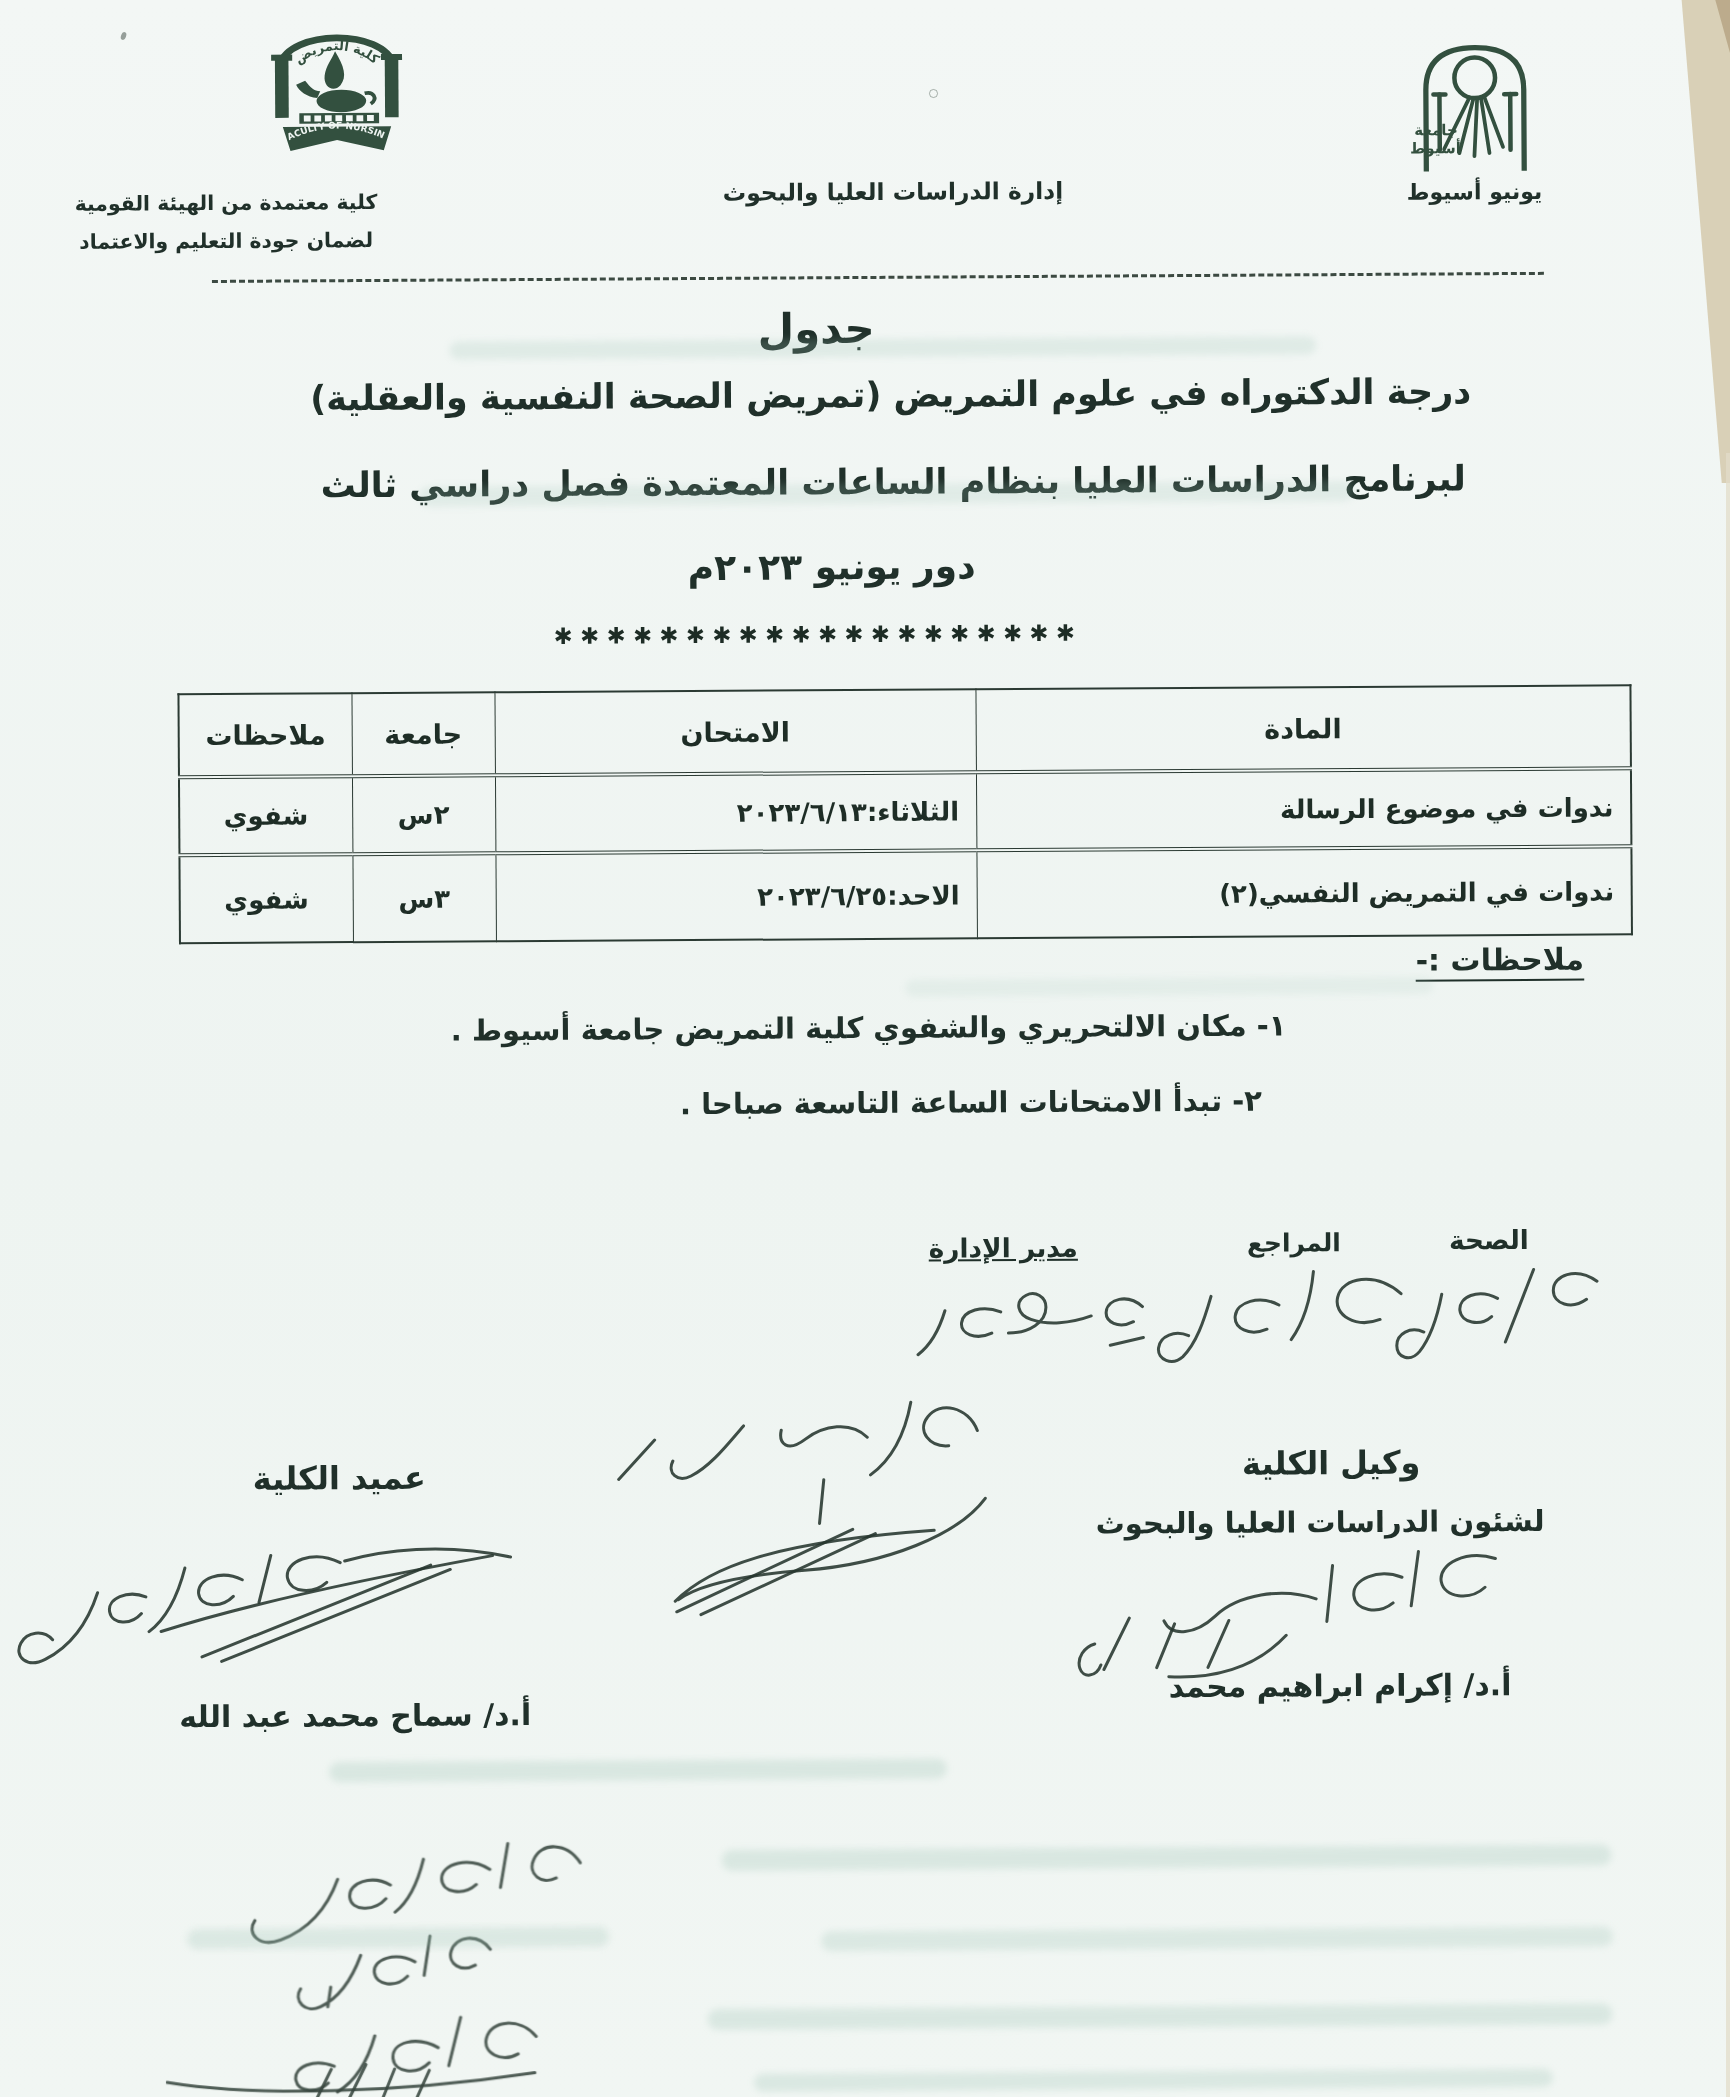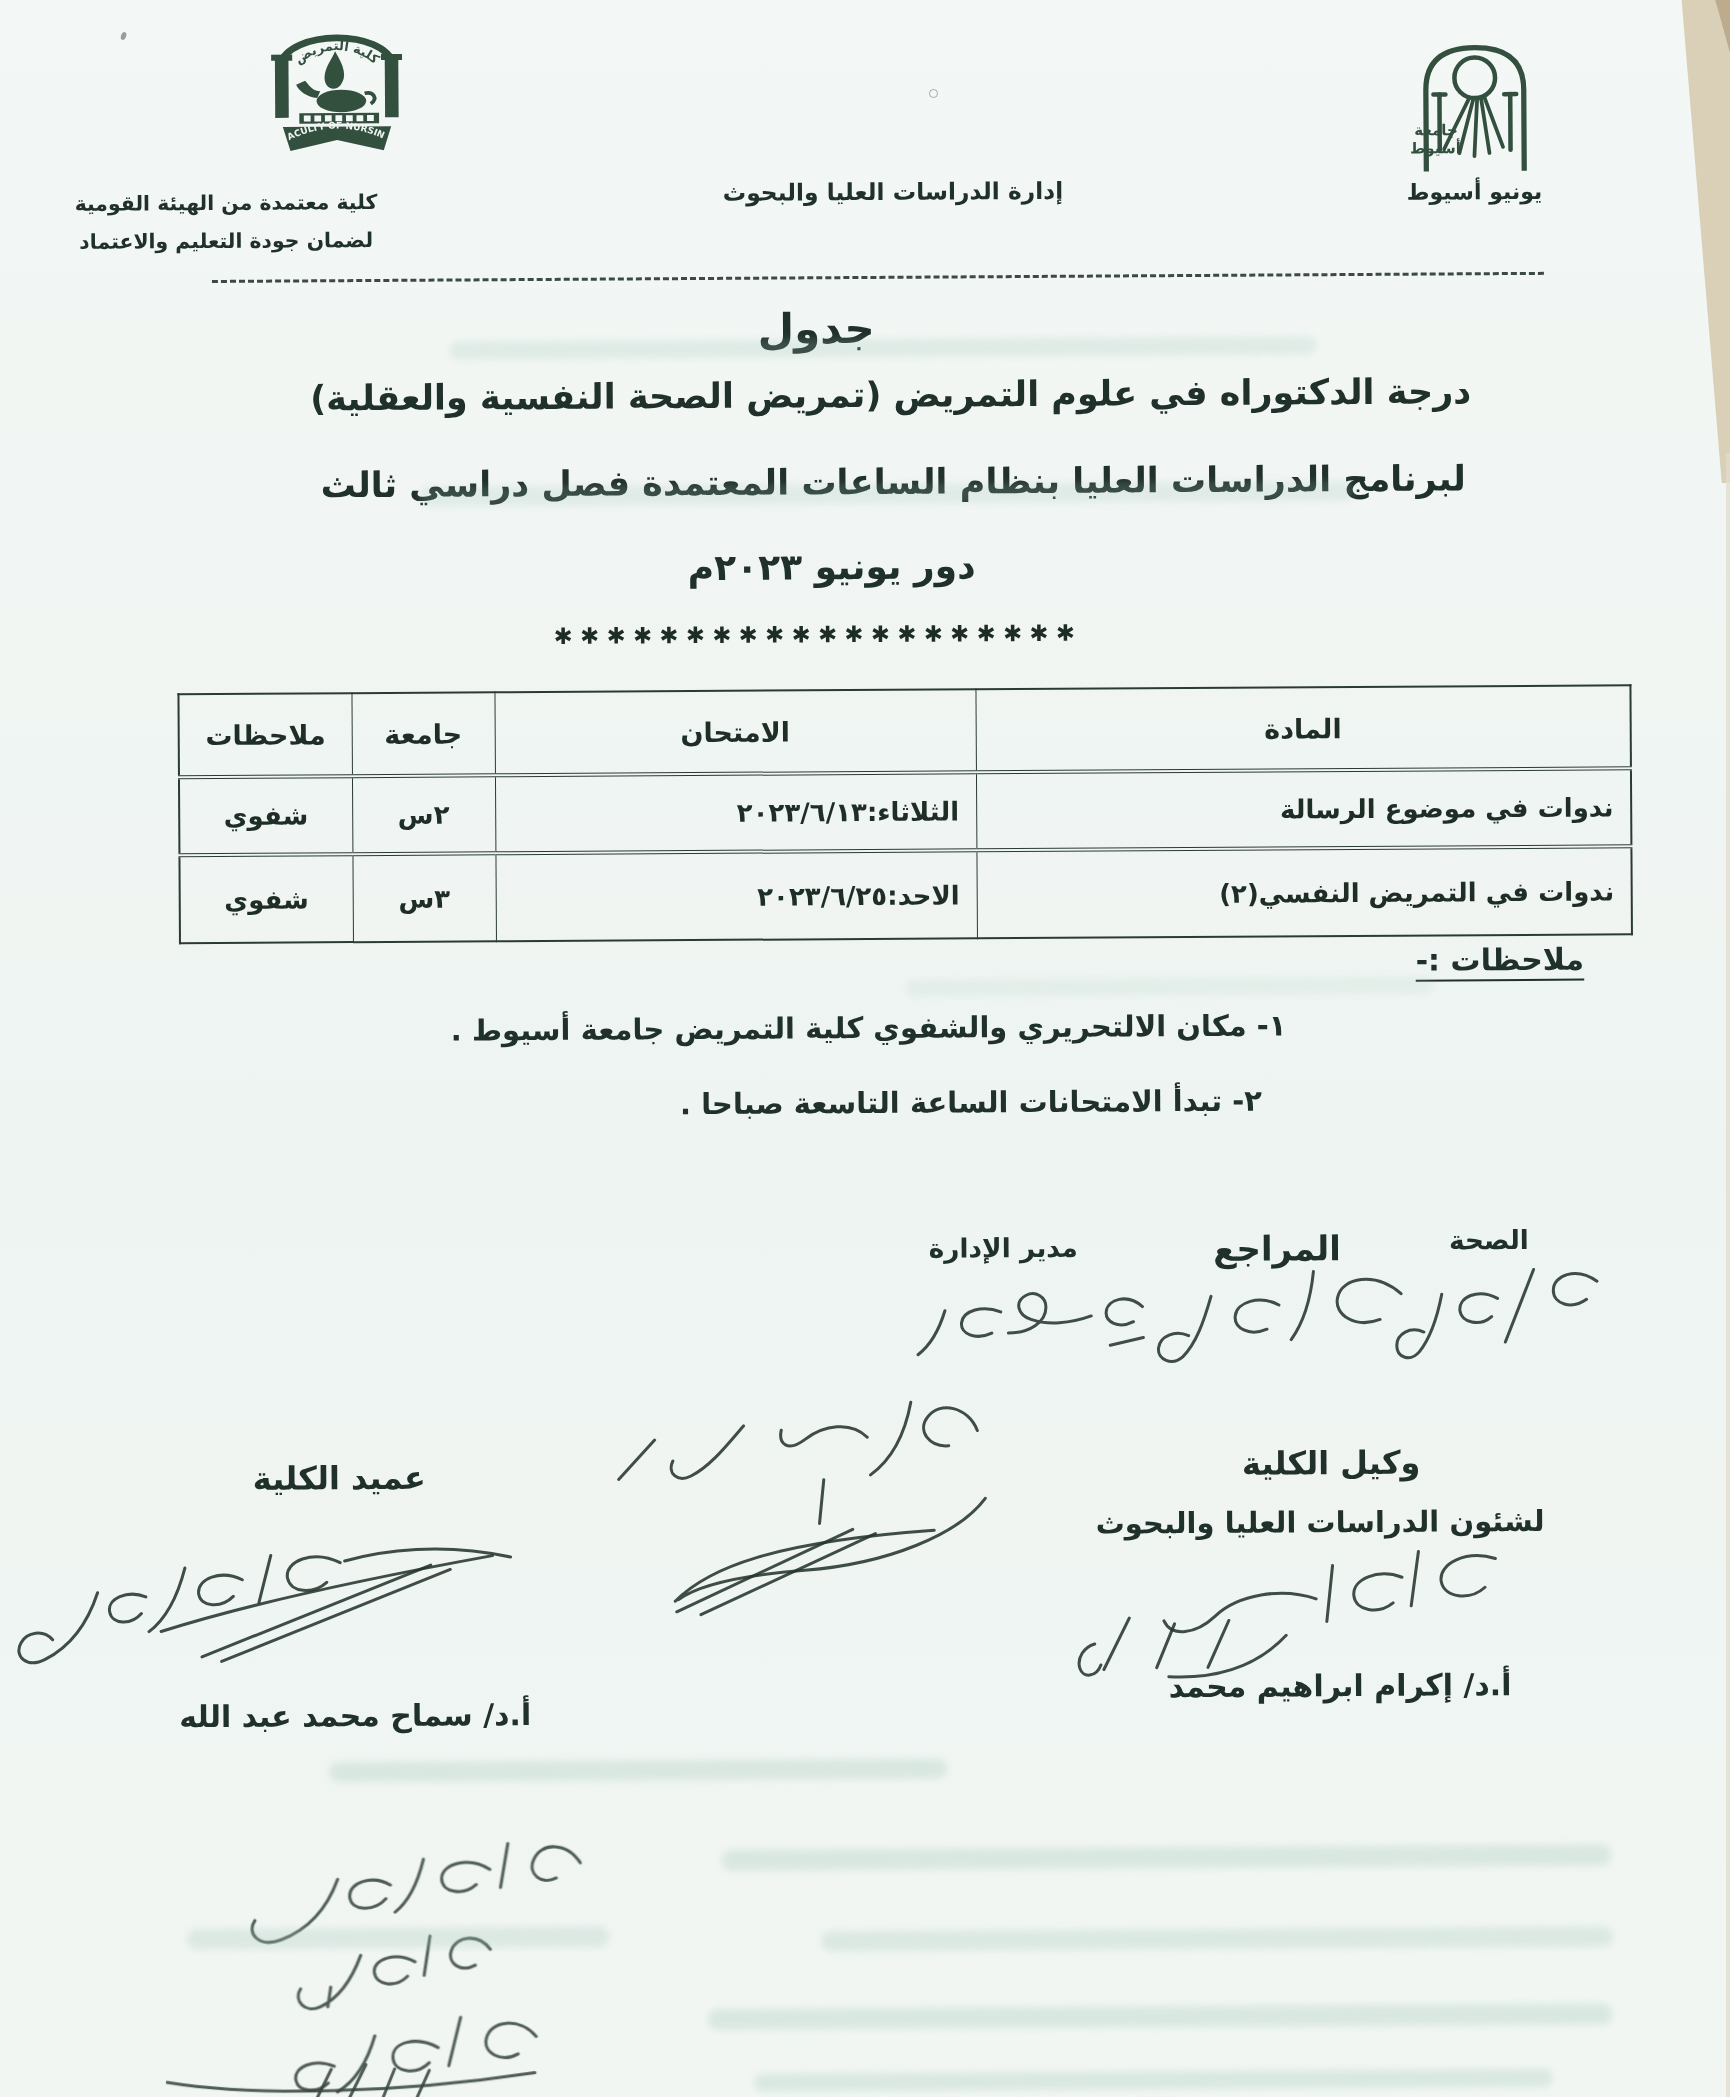--- a/index.html
+++ b/index.html
@@ -31,22 +31,22 @@
   table.sched tr.r1 td{height:72px;border-bottom:4.5px double #2b3a33;}
   table.sched tr.r2 td{height:83px;}
   td.subject,td.exam{font-size:26px;text-align:right;padding:0 16.6px;}
   td.time,td.note{font-size:26px;text-align:center;}
   
   .notes-h{top:946px;right:146px;font-size:30px;text-decoration:underline;text-decoration-thickness:2.3px;text-underline-offset:9px;}
   .note-1{top:1011px;right:444px;font-size:29px;}
   .note-2{top:1086px;right:469px;font-size:29px;}
   
   .off-specialist{top:1228px;right:203px;font-size:26.4px;}
-  .off-reviewer{top:1231px;right:391px;font-size:34px;}
-  .off-director{top:1233px;right:654px;font-size:26.4px;}
+  .off-reviewer{top:1231px;right:391px;font-size:25px;}
+  .off-director{top:1233px;right:654px;font-size:26.4px;text-decoration:underline;}
   
   .vd-1{left:1177px;top:1447px;width:302px;font-size:32px;}
   .vd-2{left:1090px;top:1508px;width:453px;font-size:29px;}
   .vd-name{left:1109px;top:1671px;width:453px;font-size:30px;}
   .dean-t{left:185px;top:1456px;width:302px;font-size:32px;}
   .dean-name{left:124px;top:1695px;width:453px;font-size:30px;}
   
   .wedge{right:0;top:0;width:59px;height:483px;background:#d9d0b7;
          clip-path:polygon(18% 0,100% 0,100% 100%,86% 100%);}
   .edge-strip{right:0;top:453px;width:4.5px;height:1645px;background:#e2dcca;opacity:.75;}

